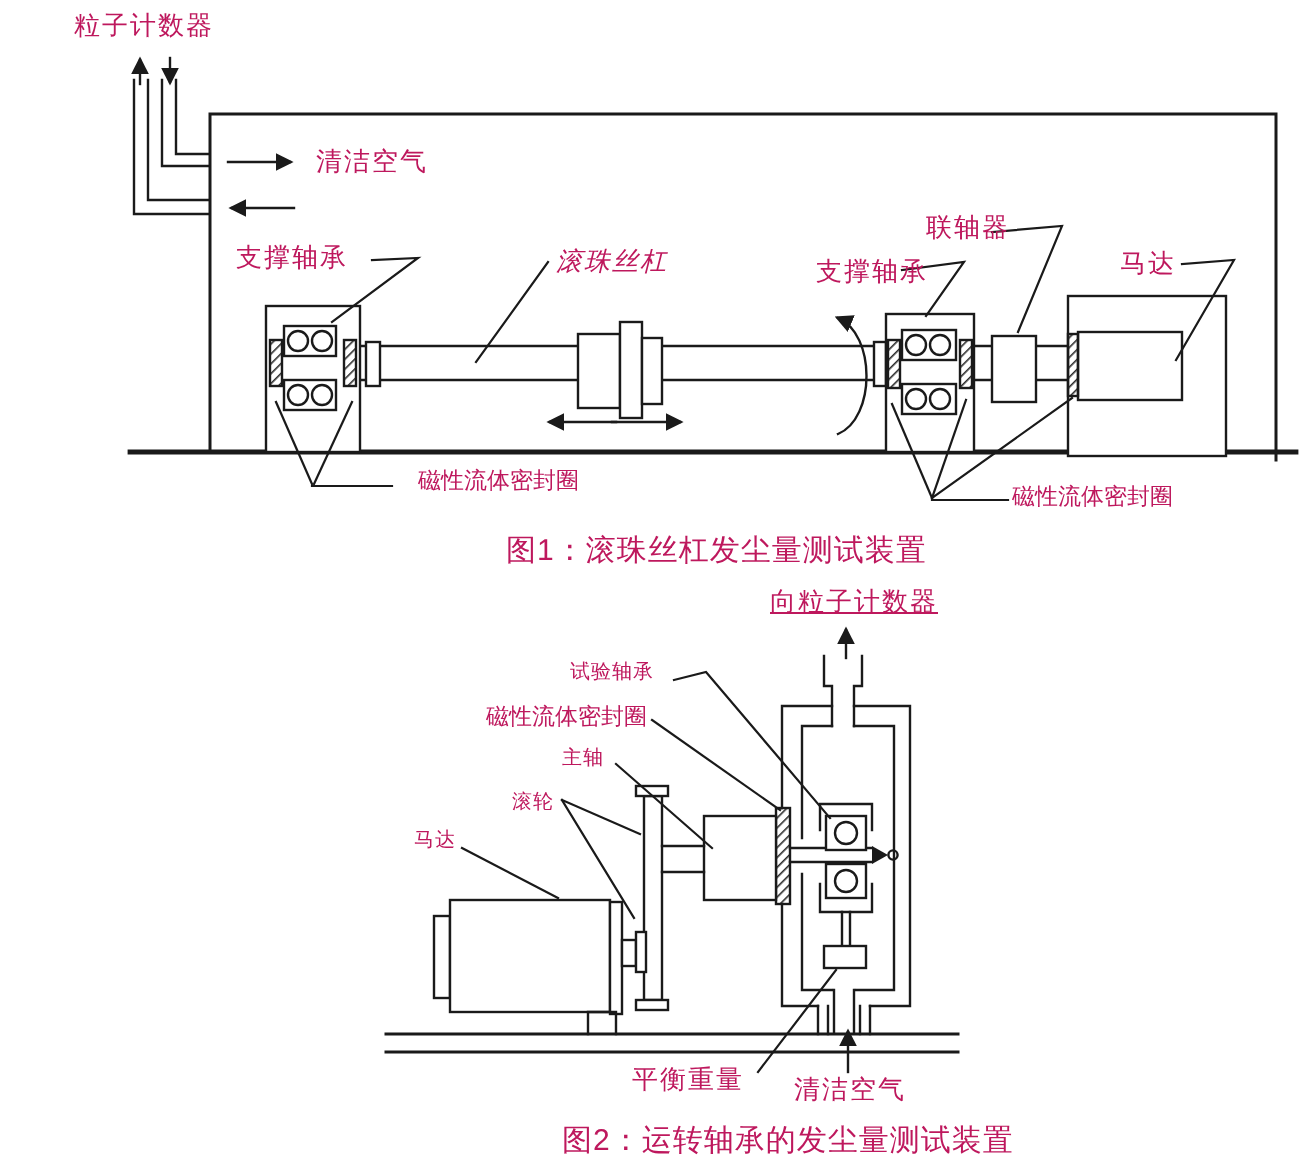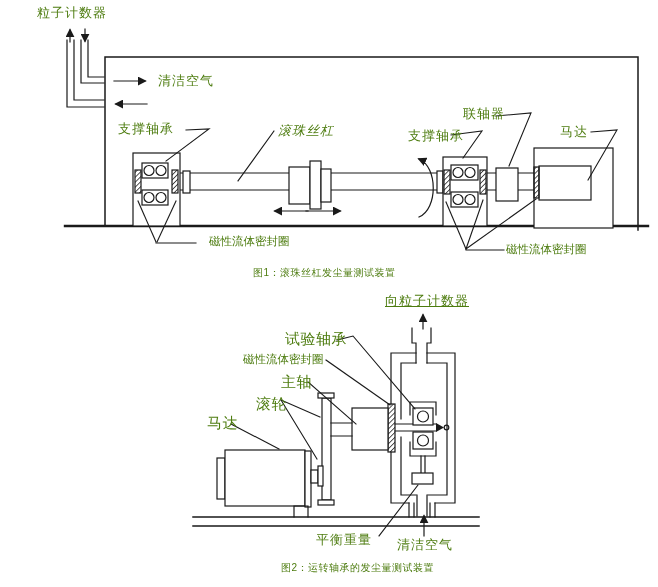--- a/index.html
+++ b/index.html
@@ -1,25 +1,25 @@
 <!DOCTYPE html>
 <html><head>
 <meta charset="utf-8">
 <style>
   html,body{margin:0;padding:0;background:#fff;}
   #canvas{
     position:relative;width:658px;height:587px;background:#ffffff;
-    font-family:"Liberation Sans","DejaVu Sans",sans-serif;color:#4d7c0f;
+    font-family:"Liberation Sans","DejaVu Sans",sans-serif;color:#be185d;
     overflow:hidden;
   }
   #lineart{position:absolute;left:0;top:0;}
   .lbl{position:absolute;white-space:nowrap;font-size:13px;letter-spacing:1px;line-height:1.1;}
   .lbl.small{font-size:11.5px;letter-spacing:0;}
-  .lbl.mid{font-size:15px;letter-spacing:0.5px;}
-  .caption{position:absolute;white-space:nowrap;font-size:10px;letter-spacing:0.5px;}
+  .lbl.mid{font-size:10px;letter-spacing:0.5px;}
+  .caption{position:absolute;white-space:nowrap;font-size:15px;letter-spacing:0.5px;}
 </style>
 </head>
 <body>
 
 <div id="canvas">
 
   <svg id="lineart" width="658" height="587" viewBox="0 0 658 587" stroke="#1a1a1a" fill="none" stroke-width="1.2" stroke-linecap="square">
     <defs>
       <marker id="arr" viewBox="0 0 10 10" refX="8" refY="5" markerWidth="7.5" markerHeight="7.5" orient="auto-start-reverse">
         <path d="M0,0 L10,5 L0,10 z" fill="#1a1a1a" stroke="none"></path>

